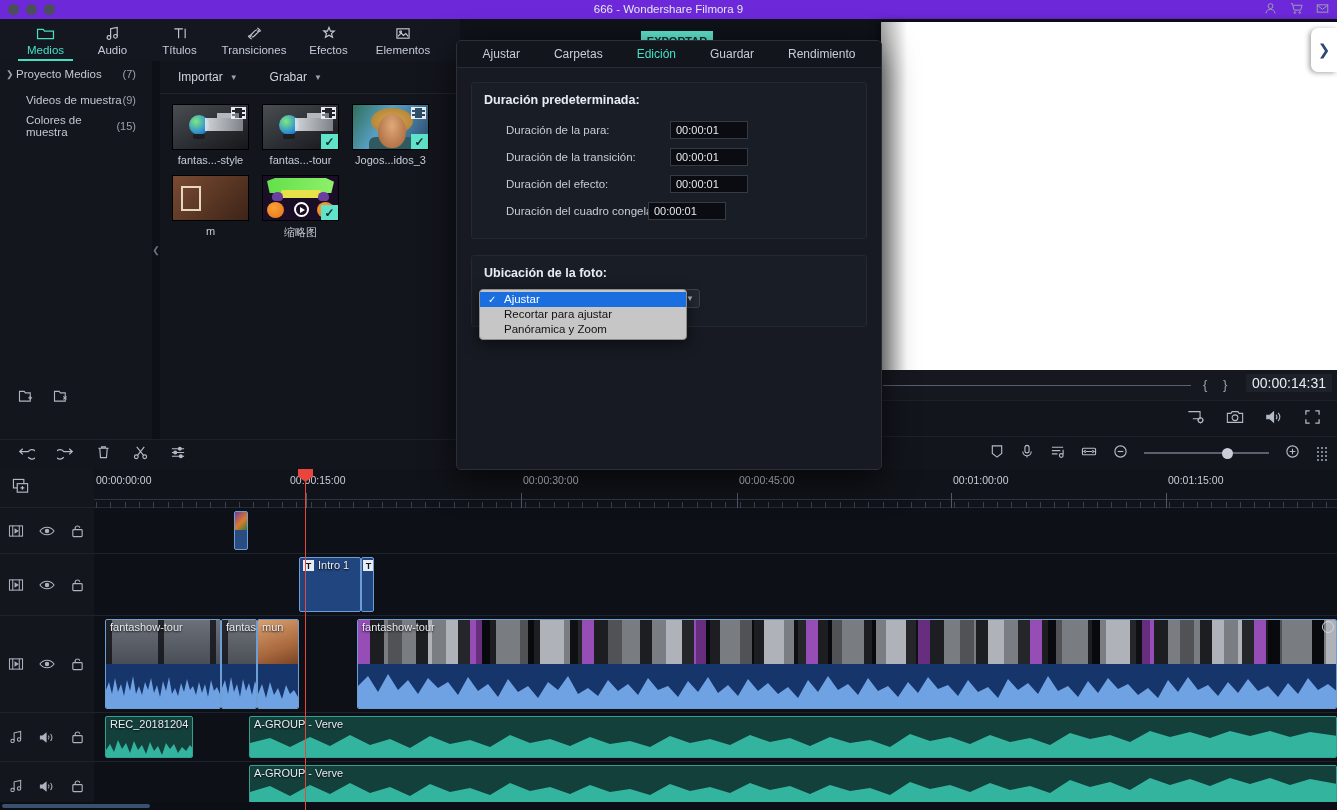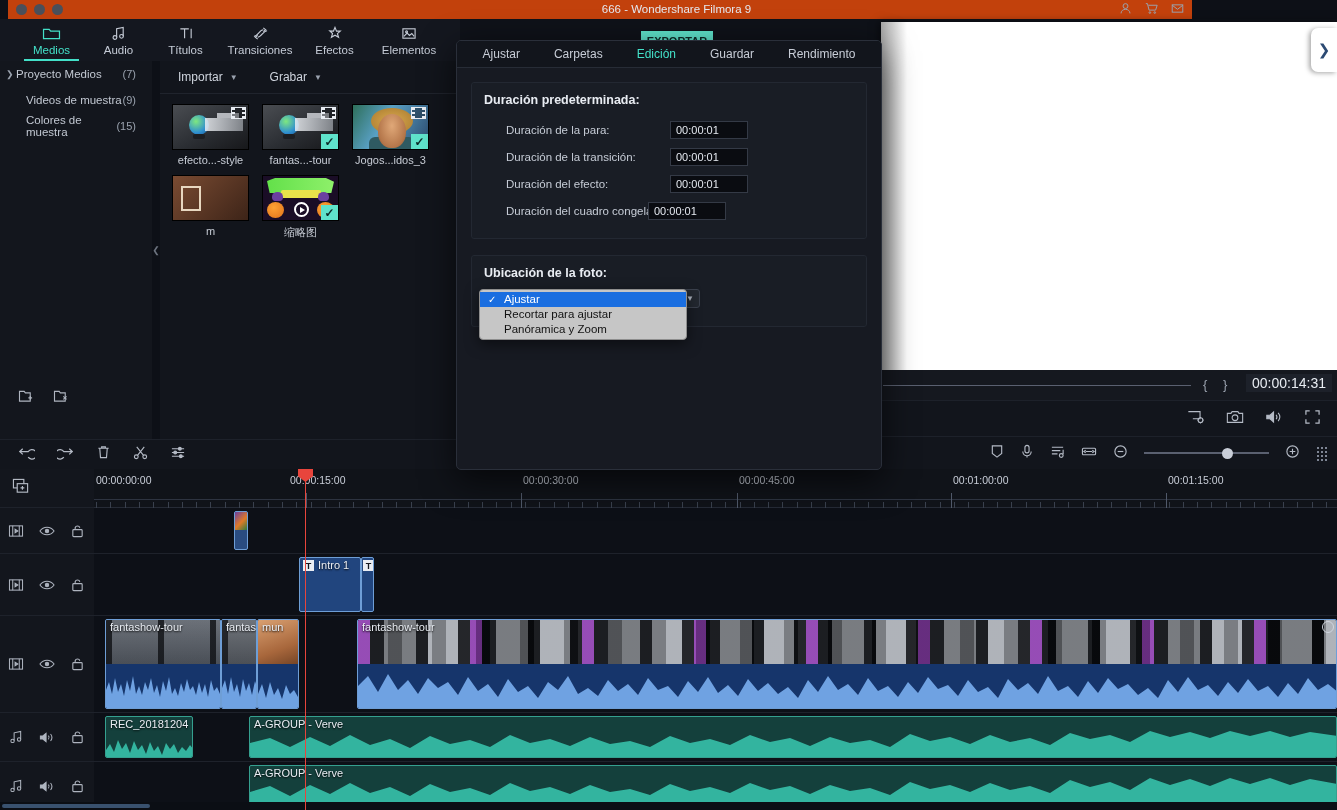--- a/index.html
+++ b/index.html
@@ -8,43 +8,43 @@
     background: #0d1017;
     font-family: "Liberation Sans", sans-serif;
     overflow: hidden;
     color: #d8dde6;
     -webkit-font-smoothing: antialiased;
   }
   #app { position: relative; width: 1337px; height: 810px; }
 
   
   .titlebar {
-    position: absolute; left: 8px; top: 0; width: 1184px; height: 19px;
-    background: #c2410c;
+    position: absolute; left: 0; top: 0; width: 1337px; height: 19px;
+    background: #6d28d9;
   }
   .traffic { position: absolute; left: 8px; top: 4px; display: flex; gap: 7px; }
   .tl-dot { width: 11px; height: 11px; border-radius: 50%; background: #4a4f5a; }
   .win-title {
     position: absolute; left: 0; top: 0; width: 1337px; height: 19px;
     line-height: 19px; text-align: center; font-size: 11.5px; color: #e4e8ef;
   }
   .tb-icons { position: absolute; right: 8px; top: 2px; display: flex; gap: 13px; align-items: center; }
   .tb-icons svg { display: block; }
 
   
   .workspace {
     position: absolute; left: 0; top: 19px; width: 1337px; height: 420px;
     background: #0f1219;
   }
 
   
   .tabbar {
     position: absolute; left: 0; top: 19px; width: 460px; height: 42px;
     background: #14171f;
-    display: flex; align-items: flex-start; padding-left: 18px;
+    display: flex; align-items: flex-start; padding-left: 12px;
   }
   .tab {
     width: 67px; height: 42px; display: flex; flex-direction: column;
     align-items: center; justify-content: center; gap: 2px;
     font-size: 11.5px; color: #c5cbd6; position: relative; cursor: default;
   }
   .tab.wide { width: 82px; }
   .tab .ticon { height: 17px; display: flex; align-items: center; }
   .tab.active { color: #43e0c8; }
   .tab.active:after {
@@ -407,21 +407,21 @@
       <div class="mcard">
         <div class="mthumb">
           <div class="inner art-fantas">
             <span class="orb"></span>
               <span class="base"></span>
               <span class="txt2"></span>
               <span class="txt"></span>
           </div>
           <span class="badge-film"></span>
         </div>
-        <div class="mlabel">efecto...-style</div>
+        <div class="mlabel">fantas...-style</div>
       </div>
 
       <div class="mcard">
         <div class="mthumb">
           <div class="inner art-fantas">
             <span class="orb"></span>
               <span class="base"></span>
               <span class="txt2"></span>
               <span class="txt"></span>
           </div>

